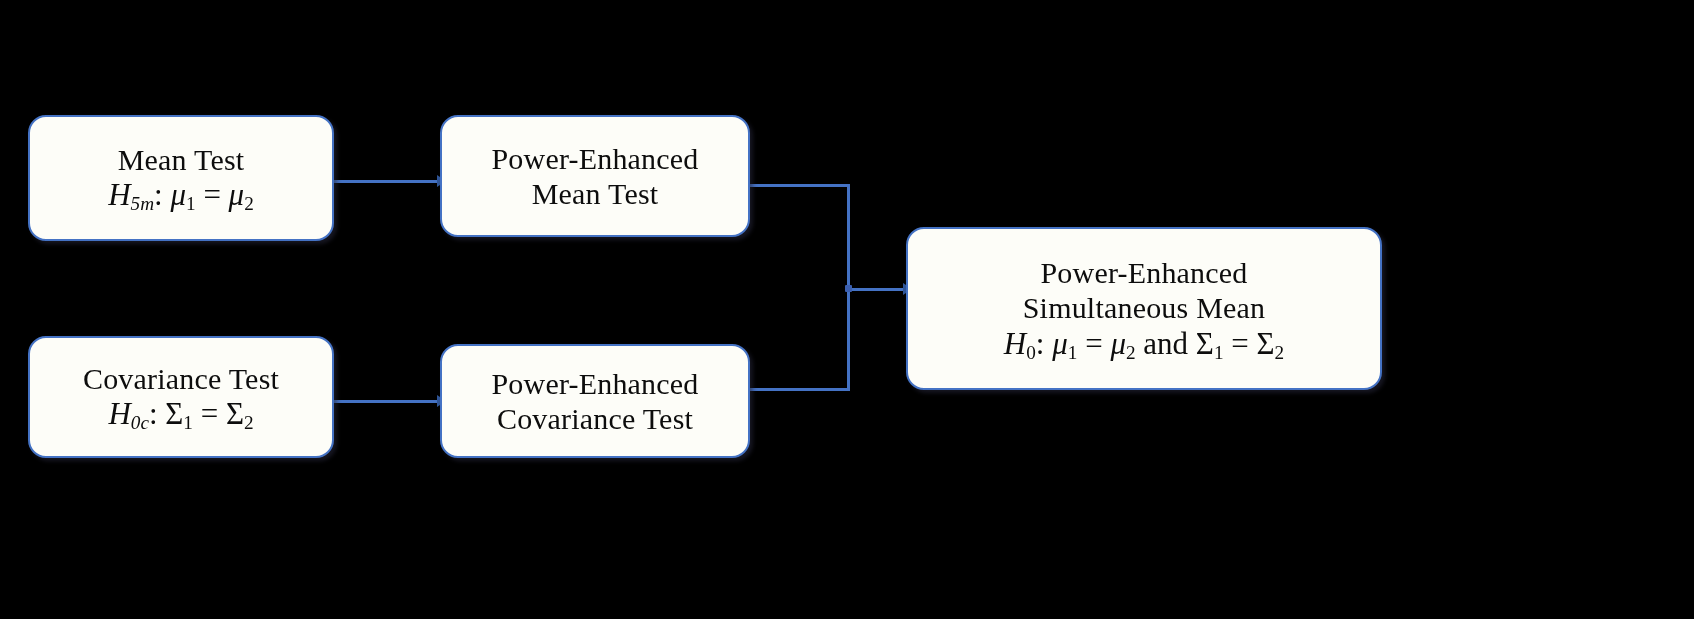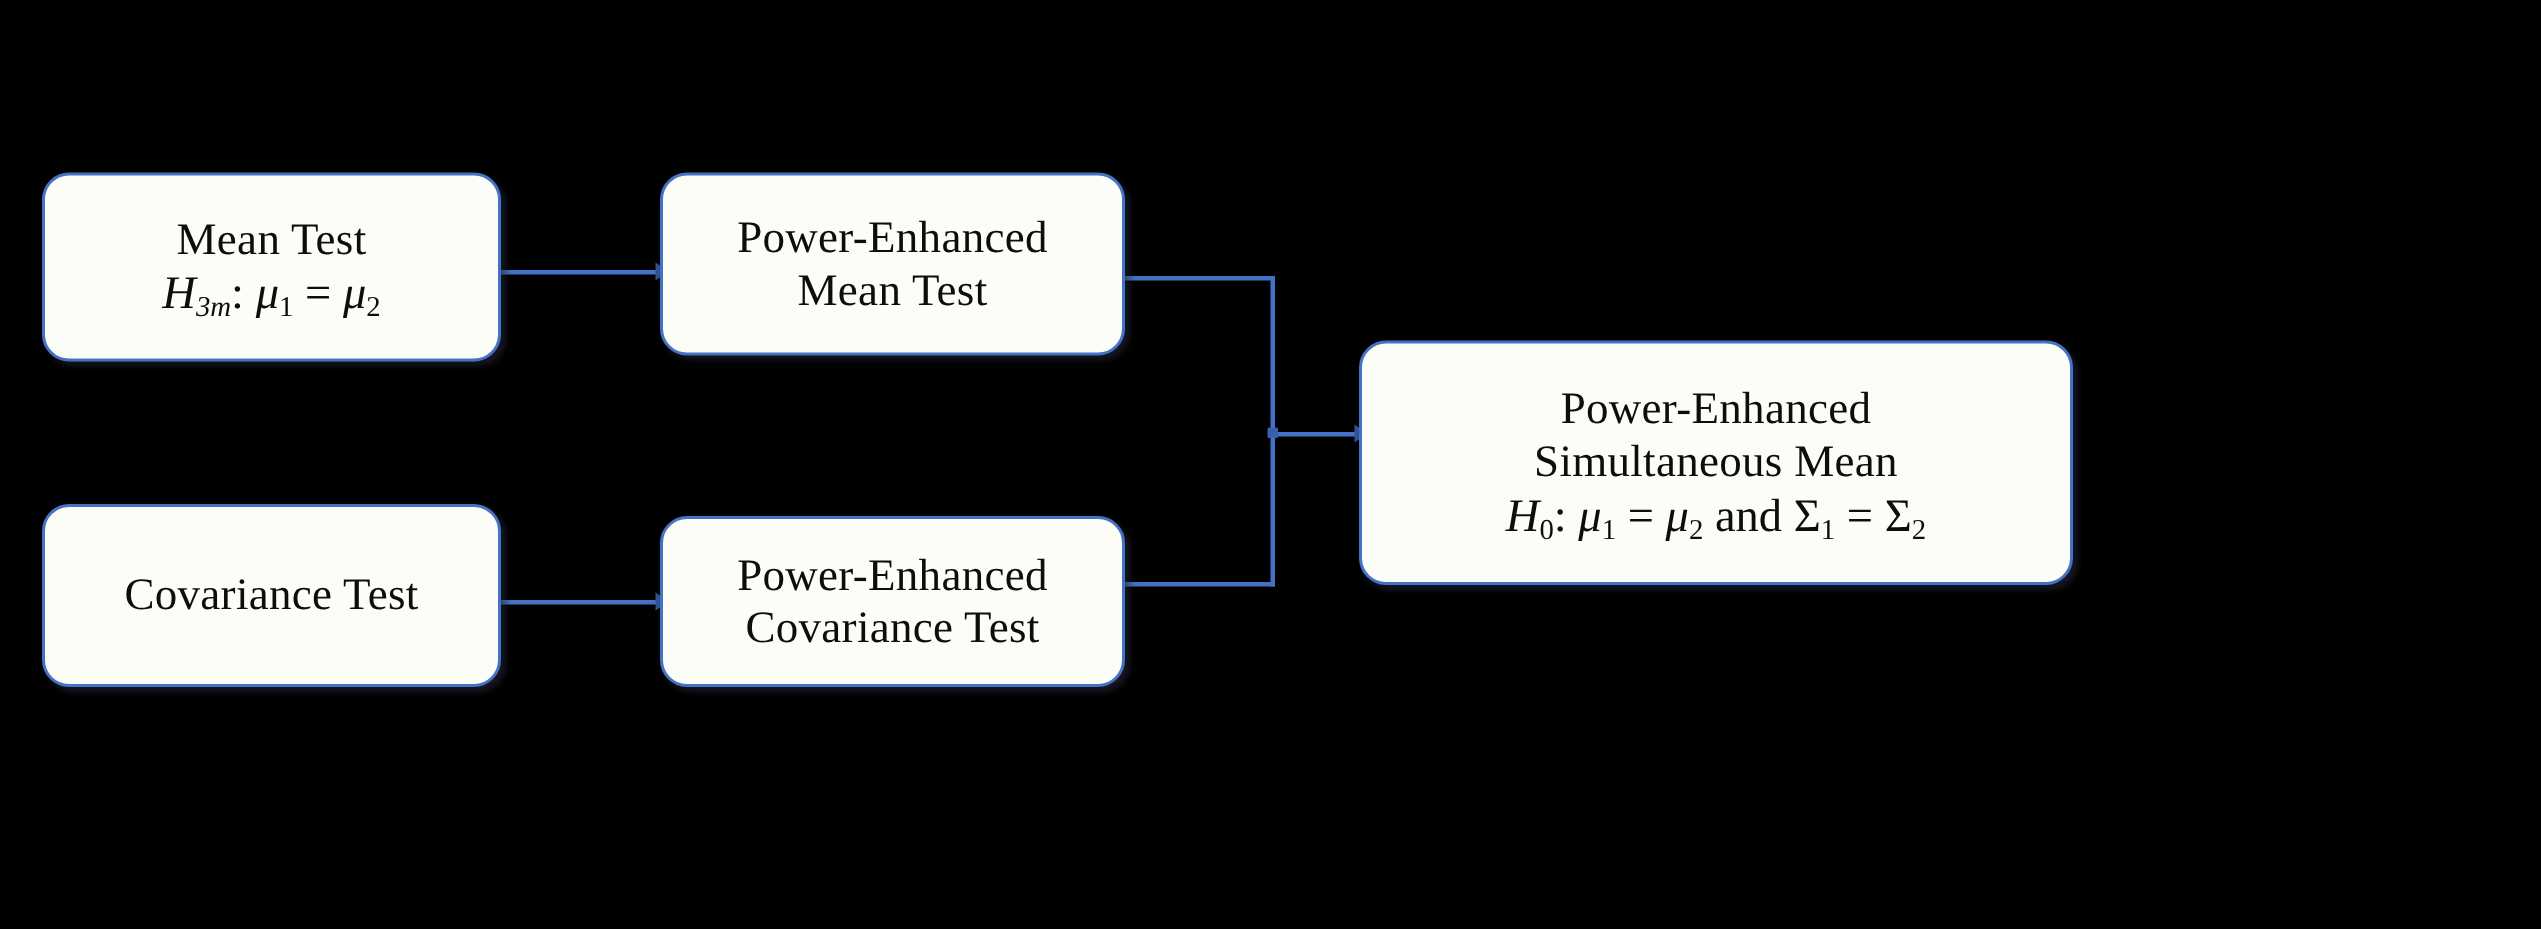--- a/index.html
+++ b/index.html
@@ -118,25 +118,26 @@
 
   <div class="conn h" id="c3-h"></div>
   <div class="conn h" id="c4-h"></div>
   <div class="conn v" id="c5-v"></div>
   <div class="conn h" id="c6-h"></div>
   <div class="joint" id="j1"></div>
   <div class="arrow" id="a3"></div>
 
   <div class="node" id="box-mean">
     <span class="line txt">Mean Test</span>
-    <span class="line formula"><span class="mi">H</span><sub>3m</sub><span class="mup">:&nbsp;</span><span class="mi">μ</span><sub class="roman">1</sub><span class="mup">&nbsp;=&nbsp;</span><span class="mi">μ</span><sub class="roman">2</sub></span>
+    <span class="line formula"><span class="mi">H</span><sub>5m</sub><span class="mup">:&nbsp;</span><span class="mi">μ</span><sub class="roman">1</sub><span class="mup">&nbsp;=&nbsp;</span><span class="mi">μ</span><sub class="roman">2</sub></span>
   </div>
 
   <div class="node" id="box-cov">
     <span class="line txt">Covariance Test</span>
+    <span class="line formula"><span class="mi">H</span><sub>0c</sub><span class="mup">:&nbsp;</span><span class="mup">Σ</span><sub class="roman">1</sub><span class="mup">&nbsp;=&nbsp;</span><span class="mup">Σ</span><sub class="roman">2</sub></span>
   </div>
 
   <div class="node" id="box-pe-mean">
     <span class="line txt">Power-Enhanced</span>
     <span class="line txt">Mean Test</span>
   </div>
 
   <div class="node" id="box-pe-cov">
     <span class="line txt">Power-Enhanced</span>
     <span class="line txt">Covariance Test</span>

